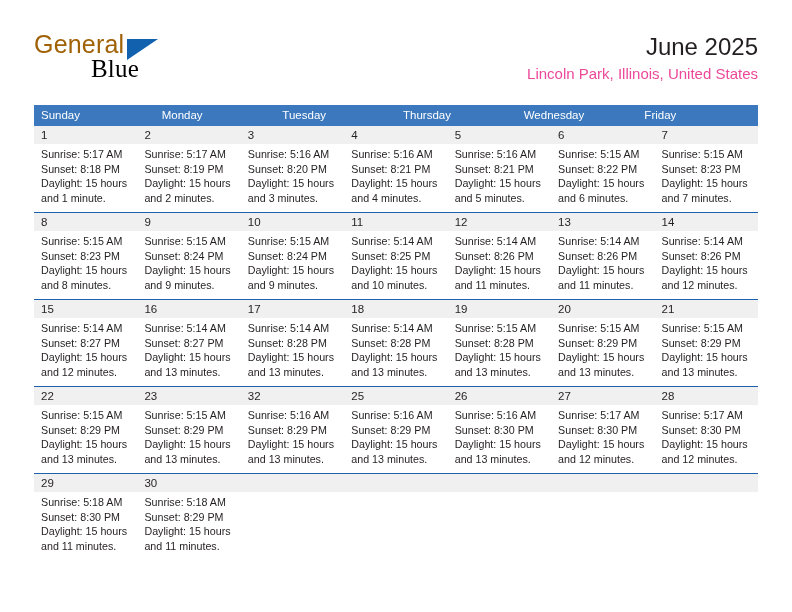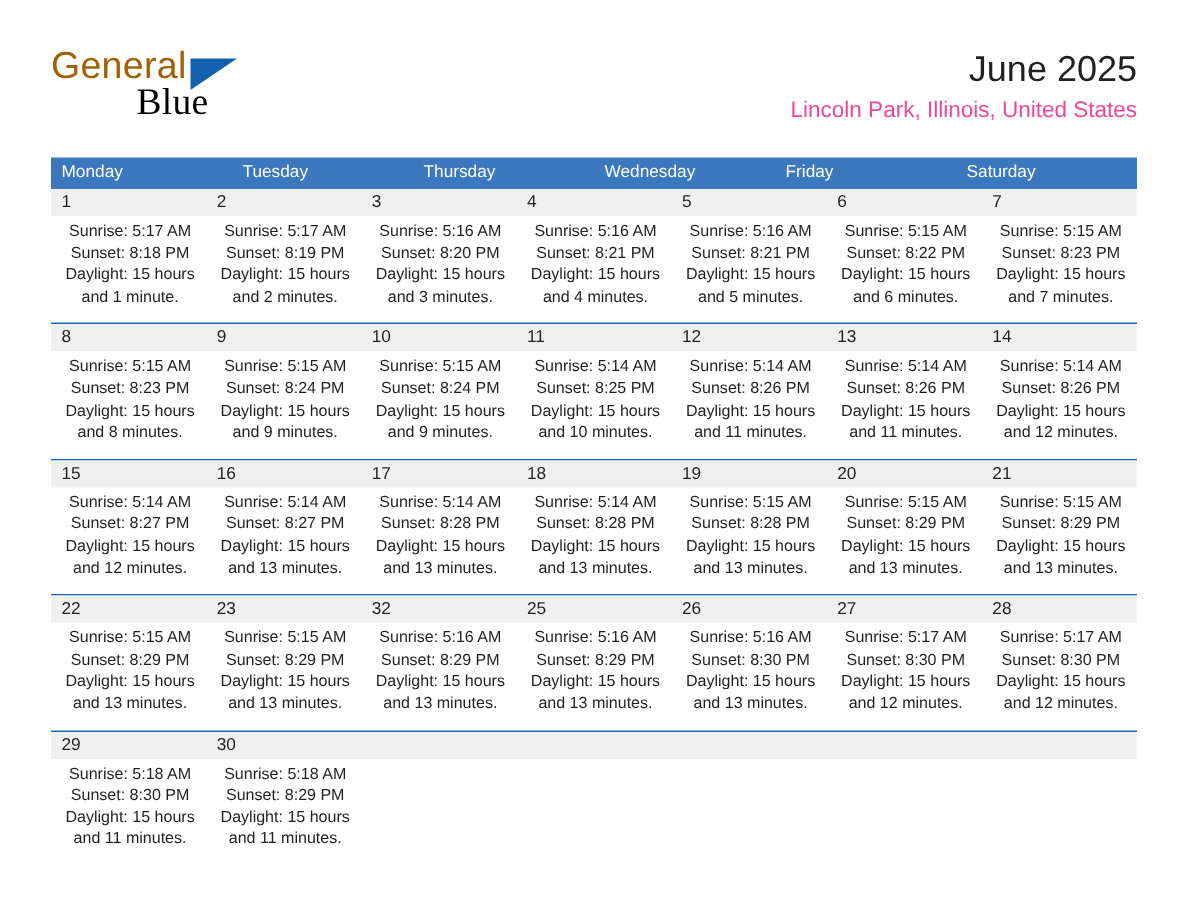--- a/index.html
+++ b/index.html
@@ -122,23 +122,22 @@
     font-size: 11.5px;
     line-height: 18px;
     color: #231f20;
     padding-left: 7px;
     box-sizing: border-box;
   }
   .week-bodies {
     display: flex;
     min-height: 68px;
     padding-top: 3px;
-    padding-bottom: 10px;
+    padding-bottom: 0;
     box-sizing: border-box;
-    text-align: center;
   }
   .body-cell {
     flex: 1 1 0;
     padding-left: 7px;
     padding-right: 5px;
     box-sizing: border-box;
   }
   .body-line {
     font-size: 10.7px;
     line-height: 14.6px;
@@ -161,26 +160,26 @@
 
     <div class="title-wrap">
       <div class="cal-title">June 2025</div>
       <div class="cal-subtitle">Lincoln Park, Illinois, United States</div>
     </div>
 
   </div>
 
   <div class="calendar">
     <div class="weekday-row" id="weekday-row">
+        <div class="weekday">Sunday</div>
         <div class="weekday">Monday</div>
         <div class="weekday">Tuesday</div>
         <div class="weekday">Thursday</div>
         <div class="weekday">Wednesday</div>
         <div class="weekday">Friday</div>
-        <div class="weekday">Saturday</div>
       </div>
     <div id="weeks-container">
         <div class="week">
           <div class="week-numbers">
             <div class="num-cell">1</div>
             <div class="num-cell">2</div>
             <div class="num-cell">3</div>
             <div class="num-cell">4</div>
             <div class="num-cell">5</div>
             <div class="num-cell">6</div>

